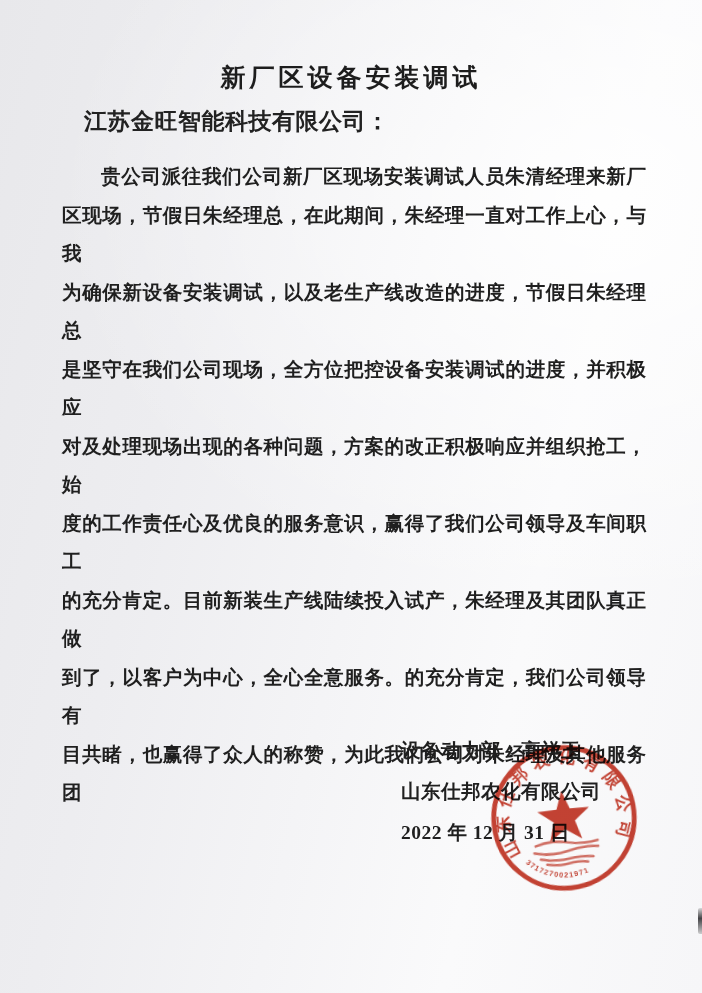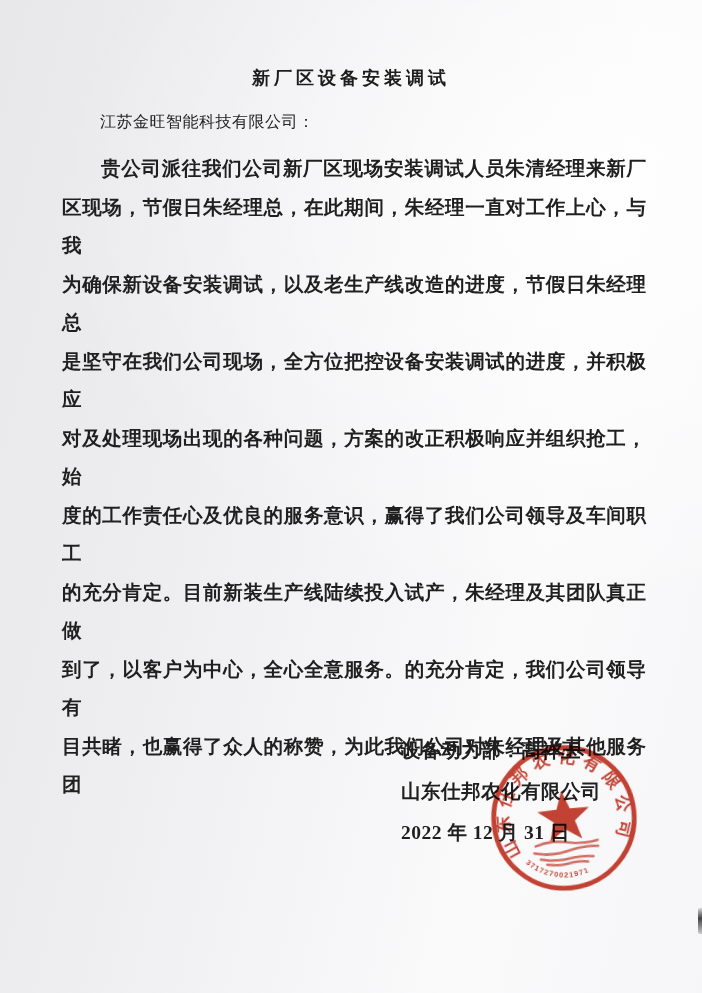--- a/index.html
+++ b/index.html
@@ -14,49 +14,49 @@
     background:
       radial-gradient(ellipse 900px 700px at 85% 20%, rgba(255,255,255,0.85), rgba(255,255,255,0) 60%),
       linear-gradient(103deg, #e8e8eb 0%, #ededf0 28%, #f4f4f6 52%, #fafafb 72%, #f6f6f8 100%);
   }
 
   .title {
     position: absolute;
     top: 60px; left: 0;
     width: 100%;
     text-align: center;
-    font-size: 18px;
+    font-size: 25px;
     line-height: 36px;
     font-weight: 700;
     letter-spacing: 4px;
     color: #1d1d1d;
   }
 
   .salutation {
     position: absolute;
-    top: 107px; left: 100px;
-    font-size: 16px;
+    top: 107px; left: 84px;
+    font-size: 23px;
     line-height: 30px;
-    font-weight: 400;
+    font-weight: 700;
     color: #222;
     letter-spacing: 0.5px;
   }
 
   .body-text {
     position: absolute;
     top: 150px; left: 62px;
     width: 584px;
     font-size: 19.5px;
     line-height: 38.5px;
     font-weight: 600;
     color: #1f1f1f;
     text-align: justify;
   }
   .body-text .line { text-align: justify; text-align-last: justify; }
-  .body-text .line.indent { text-indent: 39px; }
+  .body-text .line.indent { text-indent: 39px; margin-top: 8px; }
 
   .signature {
     position: absolute;
     top: 730px; left: 401px;
     font-size: 19.5px;
     line-height: 41px;
     font-weight: 600;
     color: #1f1f1f;
     letter-spacing: 0.5px;
   }

